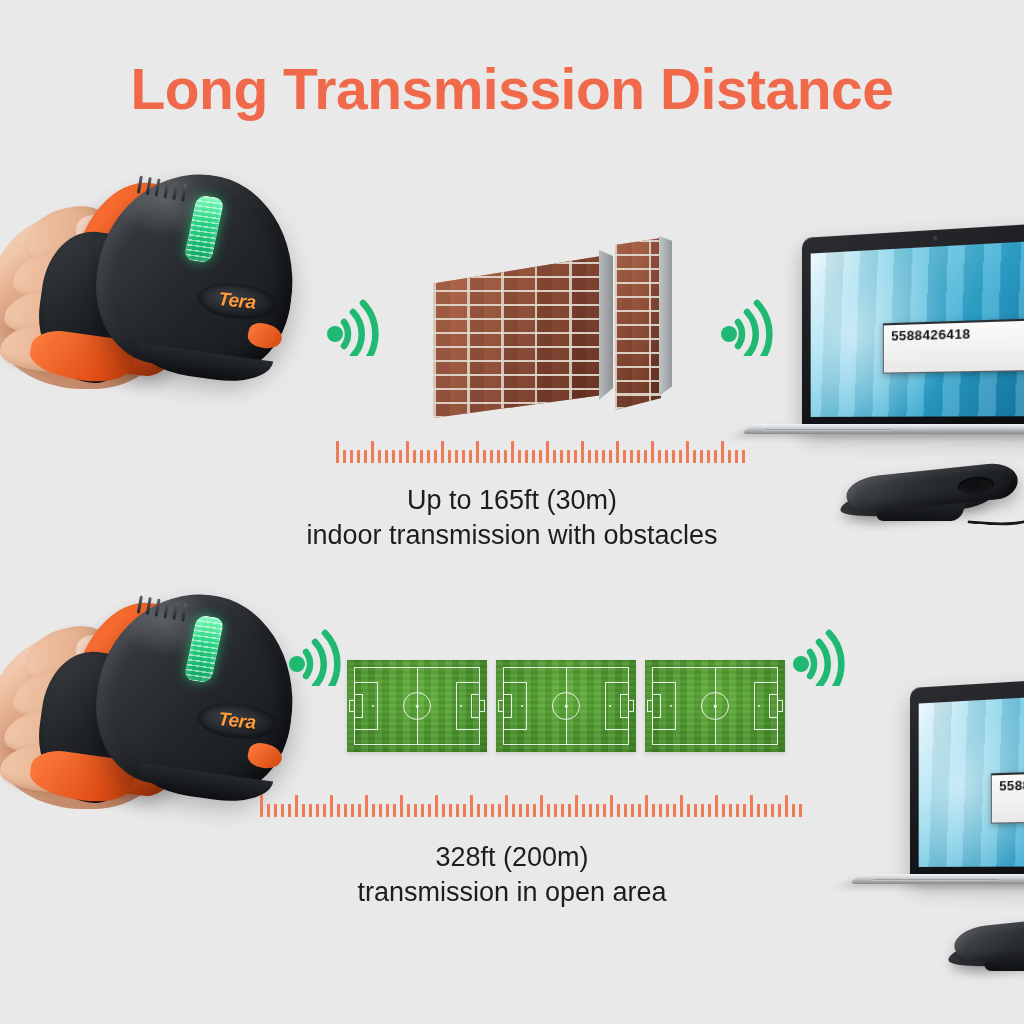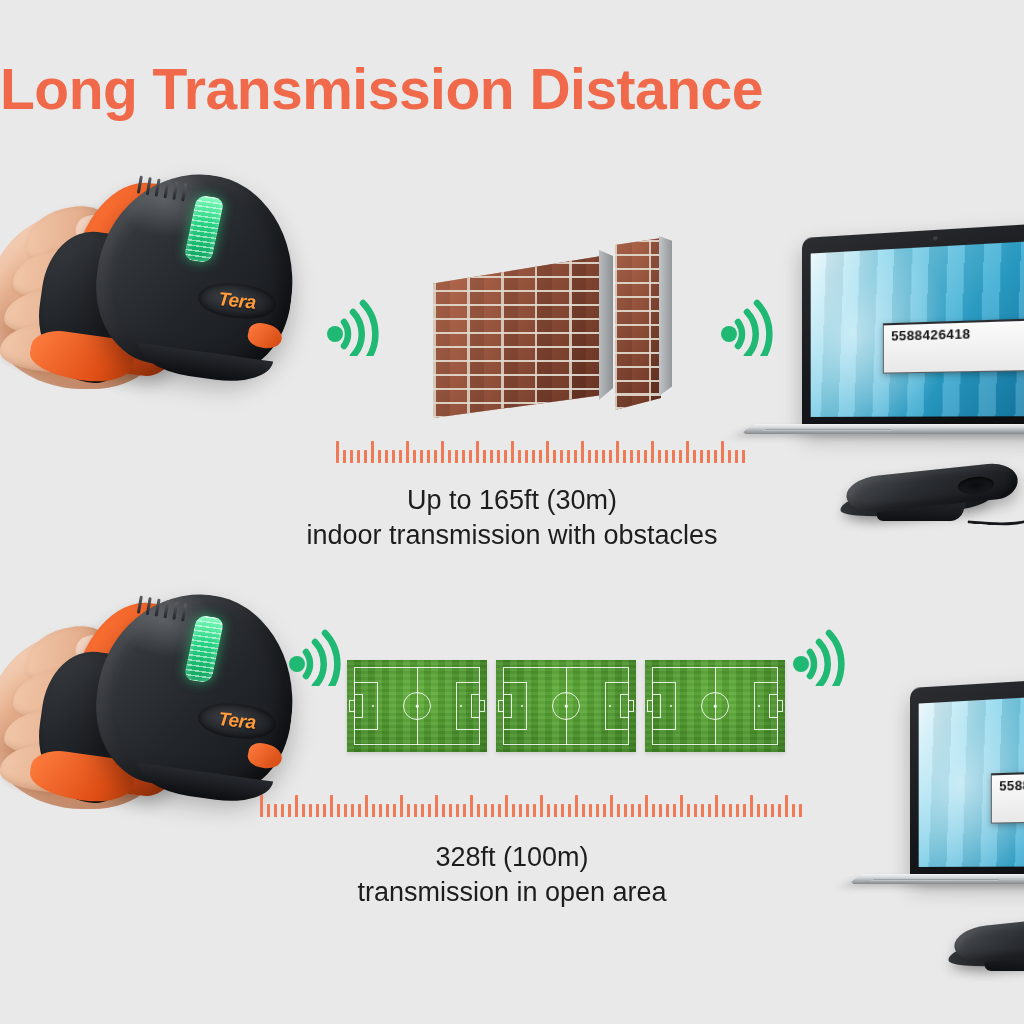--- a/index.html
+++ b/index.html
@@ -9,20 +9,21 @@
     font-family:"Liberation Sans", sans-serif;
     position:relative;
     overflow:hidden;
   }
   .stage { position:absolute; inset:0; }
 
   
   #page-title {
     position:absolute;
     top:56px; left:0; width:1024px;
+    text-align:center;
     font-size:57px;
     font-weight:bold;
     letter-spacing:-0.5px;
     color:#f0694a;
     white-space:nowrap;
   }
 
   
   .caption {
     position:absolute;
@@ -665,16 +666,16 @@
       <div class="tick major"></div>
       <div class="tick minor"></div>
       <div class="tick minor"></div>
       <div class="tick minor"></div>
       <div class="tick minor"></div>
       <div class="tick major"></div>
       <div class="tick minor"></div>
       <div class="tick minor"></div>
     </div>
 
-  <div class="caption" id="caption-open">328ft (100m)
+  <div class="caption" id="caption-open">328ft (200m)
 transmission in open area</div>
 
 </div>
 
 </body></html>

